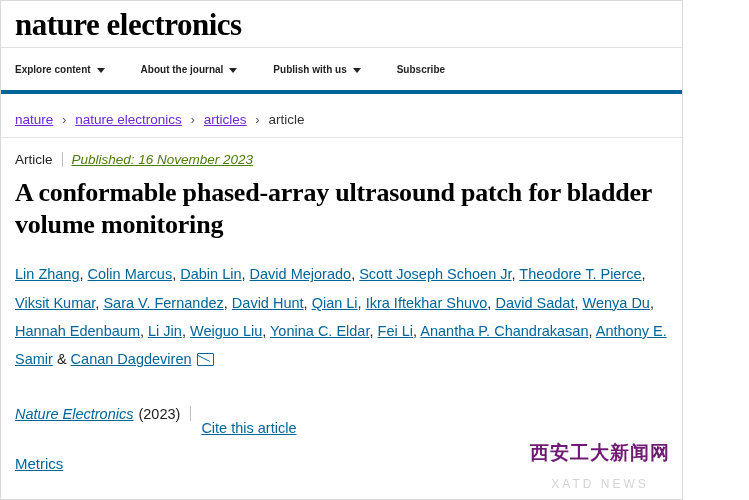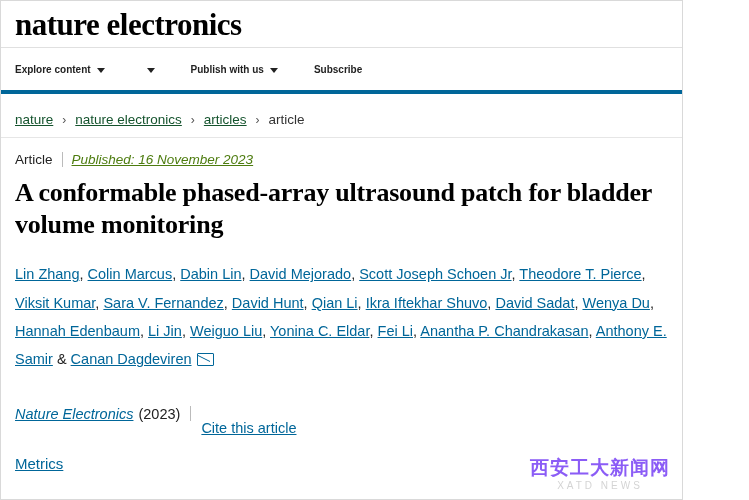--- a/index.html
+++ b/index.html
@@ -79,21 +79,21 @@
     padding: 18px 14px 10px 14px;
     font-size: 13.5px;
     color: #333;
     border-bottom: 1px solid #e6e6e6;
     display: flex;
     align-items: center;
     flex-wrap: wrap;
     box-sizing: border-box;
   }
   .breadcrumb a {
-    color: #14532d;
+    color: #6d28d9;
     text-decoration: underline;
     cursor: pointer;
   }
   .breadcrumb .sep {
     margin: 0 9px;
     color: #555;
     font-size: 12px;
   }
   .breadcrumb .current {
     color: #333;
@@ -221,44 +221,45 @@
     text-align: center;
     color: #c9c9c9;
     user-select: none;
     pointer-events: none;
   }
   .watermark .wm-main {
     font-size: 19px;
     font-weight: bold;
     letter-spacing: 1px;
     line-height: 1.1;
-    color: #8b5cf6;
+    color: #701a75;
   }
   .watermark .wm-sub {
-    font-size: 10px;
+    font-size: 12px;
     letter-spacing: 3px;
     color: #d4d4d4;
-    margin-top: 1px;
+    margin-top: 13px;
   }
 </style>
 </head>
 <body>
 
 <div class="page">
 
   <div class="masthead">
     <div class="journal-title">nature electronics</div>
   </div>
 
   <div class="navbar">
     <div class="nav-item">
       <span>Explore content</span>
       <span class="caret"></span>
     </div>
     <div class="nav-item">
+      <span>About the journal</span>
       <span class="caret"></span>
     </div>
     <div class="nav-item">
       <span>Publish with us</span>
       <span class="caret"></span>
     </div>
     <div class="nav-item plain">
       <span>Subscribe</span>
     </div>
   </div>

